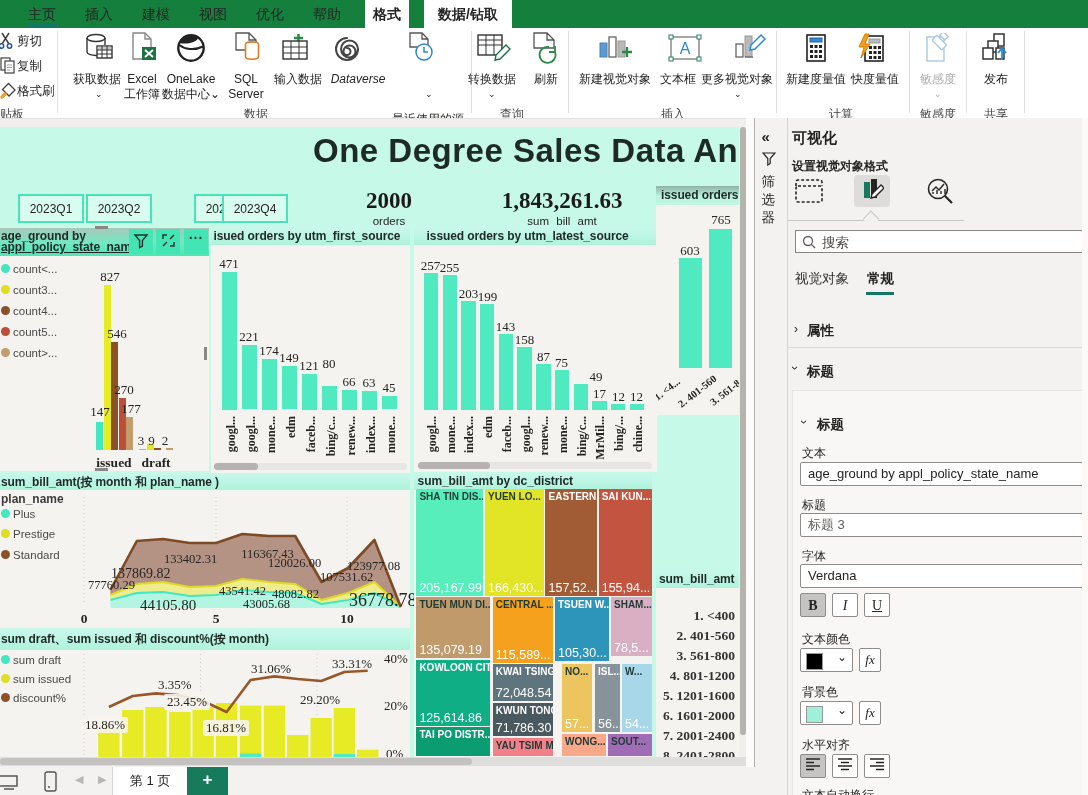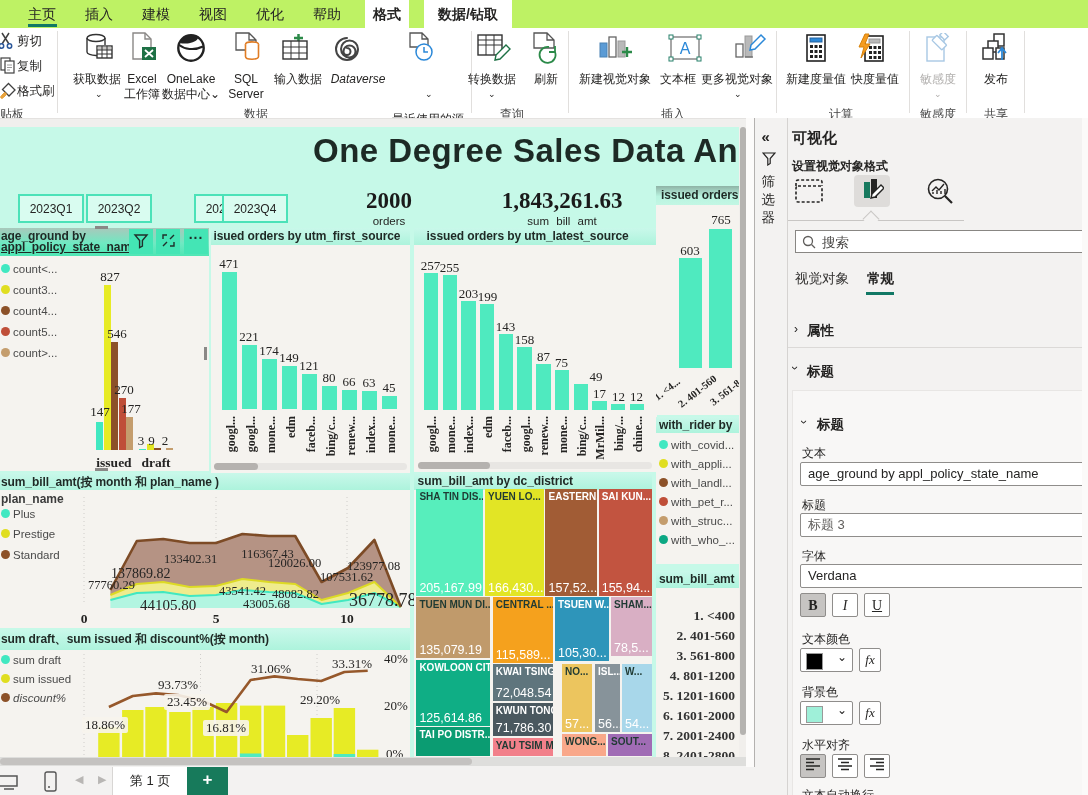--- a/index.html
+++ b/index.html
@@ -1,20 +1,20 @@
 <!DOCTYPE html>
 <html><head><meta charset="utf-8">
 <style>
   html,body{margin:0;padding:0;}
   body{width:1088px;height:795px;overflow:hidden;position:relative;
        font-family:"Liberation Sans",sans-serif;background:#f3f2f1;}
   .abs{position:absolute;}
   .serif{font-family:"Liberation Serif",serif;}
   
-  #tabbar{left:0;top:0;width:1088px;height:28px;background:#bef264;}
+  #tabbar{left:0;top:0;width:1088px;height:28px;background:#15803d;}
   .tab{position:absolute;top:0;height:28px;line-height:28px;font-size:14px;color:#252423;text-align:center;}
   .tab.ctx{background:#fff;font-weight:bold;}
   #ribbon{left:0;top:28px;width:1088px;height:89.5px;background:#fff;}
   .rsep{position:absolute;top:3px;height:82px;width:1px;background:#e1dfdd;}
   .rlabel{position:absolute;top:78px;font-size:12px;color:#444;white-space:nowrap;}
   .biglbl{position:absolute;top:44px;font-size:12px;color:#252423;text-align:center;white-space:nowrap;line-height:15px;}
   .caret{position:absolute;font-size:9px;color:#252423;top:61px;}
   .smallitem{position:absolute;font-size:12.5px;color:#252423;white-space:nowrap;}
   #band{left:0;top:117.5px;width:1088px;height:9.5px;background:#f0efed;border-top:1px solid #e4e2e0;}
   
@@ -315,21 +315,21 @@
     <div class="bar" style="left:91px;top:146px;width:14.5px;height:35.5px;background:#4feabf;"></div>
     <div class="bar" style="left:111px;top:158px;width:14.5px;height:23.5px;background:#4feabf;"></div>
     <div class="bar" style="left:131px;top:162px;width:14.5px;height:19.5px;background:#4feabf;"></div>
     <div class="bar" style="left:151px;top:163px;width:14.5px;height:18.5px;background:#4feabf;"></div>
     <div class="bar" style="left:171px;top:168.3px;width:14.5px;height:13.2px;background:#4feabf;"></div>
     <div class="dlab" style="left:-4px;top:28px;width:44px;">471</div>
     <div class="dlab" style="left:16px;top:101px;width:44px;">221</div>
     <div class="dlab" style="left:36px;top:115px;width:44px;">174</div>
     <div class="dlab" style="left:56px;top:122px;width:44px;">149</div>
     <div class="dlab" style="left:76px;top:130px;width:44px;">121</div>
-    <div class="dlab" style="left:96px;top:142px;width:44px;">80</div>
+    <div class="dlab" style="left:96px;top:128px;width:44px;">80</div>
     <div class="dlab" style="left:116px;top:146px;width:44px;">66</div>
     <div class="dlab" style="left:136px;top:147px;width:44px;">63</div>
     <div class="dlab" style="left:156px;top:152px;width:44px;">45</div>
     <div class="rotlab" style="left:12.5px;top:248px;">googl...</div>
     <div class="rotlab" style="left:32.5px;top:248px;">googl...</div>
     <div class="rotlab" style="left:52.5px;top:248px;">mone...</div>
     <div class="rotlab" style="left:72.5px;top:248px;">edm</div>
     <div class="rotlab" style="left:92.5px;top:248px;">faceb...</div>
     <div class="rotlab" style="left:112.5px;top:248px;">bing/c...</div>
     <div class="rotlab" style="left:132.5px;top:248px;">renew...</div>
@@ -387,29 +387,20 @@
     <div class="vtitle" style="height:17.4px;background:linear-gradient(180deg,#8fb3a6,#b9f4e0 55%,#c2f6e4);padding:2px 0 0 5px;">issued orders</div>
     <div class="bar" style="left:22.7px;top:72.2px;width:23.3px;height:110px;background:#4feabf;"></div>
     <div class="bar" style="left:53px;top:43px;width:23.3px;height:139.2px;background:#4feabf;"></div>
     <div class="dlab" style="left:12px;top:57.7px;width:44px;">603</div>
     <div class="dlab" style="left:43px;top:26.5px;width:44px;">765</div>
     <div class="rot45" style="left:-4px;top:208px;">1. &lt;4...</div>
     <div class="rot45" style="left:20px;top:215px;">2. 401-560</div>
     <div class="rot45" style="left:52px;top:213px;">3. 561-8...</div>
   </div>
 
-  <div class="visual" id="v5" style="left:656px;top:290px;width:83px;height:147px;">
-    <div class="vtitle" style="height:15px;padding:1px 0 0 3px;">with_rider by</div>
-    <div class="lgnd" style="left:3px;top:22px;"><i style="background:#41e8c1"></i>with_covid...</div>
-    <div class="lgnd" style="left:3px;top:41px;"><i style="background:#e0de20"></i>with_appli...</div>
-    <div class="lgnd" style="left:3px;top:60px;"><i style="background:#8c5128"></i>with_landl...</div>
-    <div class="lgnd" style="left:3px;top:79px;"><i style="background:#bf4e38"></i>with_pet_r...</div>
-    <div class="lgnd" style="left:3px;top:98px;"><i style="background:#c49d6d"></i>with_struc...</div>
-    <div class="lgnd" style="left:3px;top:117px;"><i style="background:#0ca883"></i>with_who_...</div>
-  </div>
 
   <div class="visual" id="v7" style="left:656px;top:444px;width:83px;height:186px;">
     <div class="vtitle" style="height:16px;padding:1px 0 0 3px;">sum_bill_amt</div>
     <div class="v7item" style="top:37px;">1. &lt;400</div>
     <div class="v7item" style="top:57px;">2. 401-560</div>
     <div class="v7item" style="top:77px;">3. 561-800</div>
     <div class="v7item" style="top:97px;">4. 801-1200</div>
     <div class="v7item" style="top:117px;">5. 1201-1600</div>
     <div class="v7item" style="top:137px;">6. 1601-2000</div>
     <div class="v7item" style="top:157px;">7. 2001-2400</div>
@@ -449,21 +440,21 @@
     <div class="dlab" style="left:349px;top:117px;width:48px;font-size:18px;">36778.78</div>
     <div class="clab" style="left:77px;top:138px;width:14px;">0</div>
     <div class="clab" style="left:209px;top:138px;width:14px;">5</div>
     <div class="clab" style="left:338px;top:138px;width:18px;">10</div>
   </div>
 
   <div class="visual" id="v8" style="left:0;top:503px;width:410px;height:127px;">
     <div class="vtitle" style="height:18.5px;padding:1px 0 0 1px;">sum draft、sum issued 和 discount%(按 month)</div>
     <div class="lgnd" style="left:1px;top:24px;"><i style="background:#41e8c1"></i>sum draft</div>
     <div class="lgnd" style="left:1px;top:43px;"><i style="background:#e0de20"></i>sum issued</div>
-    <div class="lgnd" style="left:1px;top:62px;font-style:italic;"><i style="background:#8c5128"></i>discount%</div>
+    <div class="lgnd" style="left:1px;top:62px;"><i style="background:#8c5128"></i>discount%</div>
     <svg class="abs" style="left:0;top:0;" width="410" height="127" viewBox="0 0 410 127">
       <g stroke="#cfcdca" stroke-dasharray="1,3" stroke-width="1">
         <line x1="84" y1="24" x2="84" y2="127"></line>
           <line x1="200.5" y1="24" x2="200.5" y2="127"></line>
           <line x1="317" y1="24" x2="317" y2="127"></line>
       </g>
       <g fill="#e7eb25">
         <rect x="98.2" y="97" width="21.4" height="30"></rect>
           <rect x="122.1" y="80" width="21.4" height="47"></rect>
         <rect x="145.3" y="77" width="21.4" height="50"></rect>
@@ -475,21 +466,21 @@
         <rect x="287" y="105" width="21.4" height="22"></rect>
           <rect x="310.5" y="88" width="21.4" height="39"></rect>
         <rect x="333.7" y="78" width="21.4" height="49"></rect>
           <rect x="357" y="119.7" width="21.4" height="7.3"></rect>
       </g>
       <rect x="239.9" y="123.5" width="21.4" height="3.5" fill="#4feabf"></rect>
       <rect x="333.7" y="124" width="21.4" height="3" fill="#4feabf"></rect>
       <path d="M108.9 77 L132.8 66 156 63.4 179.9 65.4 203.1 71 226.6 82 250.6 50 274.5 46.4 297.7 49 321.2 51 344.4 42 367.7 40.7" fill="none" stroke="#96582b" stroke-width="2.6" stroke-linejoin="round"></path>
     </svg>
     <div class="pctlab plate" style="left:85px;top:87px;">18.86%</div>
-    <div class="pctlab" style="left:158px;top:47px;">93.73%</div>
+    <div class="pctlab" style="left:158px;top:47px;">3.35%</div>
     <div class="pctlab plate" style="left:167px;top:64px;">23.45%</div>
     <div class="pctlab plate" style="left:206px;top:90px;">16.81%</div>
     <div class="pctlab" style="left:251px;top:31px;">31.06%</div>
     <div class="pctlab" style="left:300px;top:62px;">29.20%</div>
     <div class="pctlab" style="left:332px;top:26px;">33.31%</div>
     <div class="pctlab" style="left:384px;top:21px;">40%</div>
     <div class="pctlab" style="left:384px;top:68px;">20%</div>
     <div class="pctlab" style="left:386px;top:116px;">0%</div>
   </div>
 

